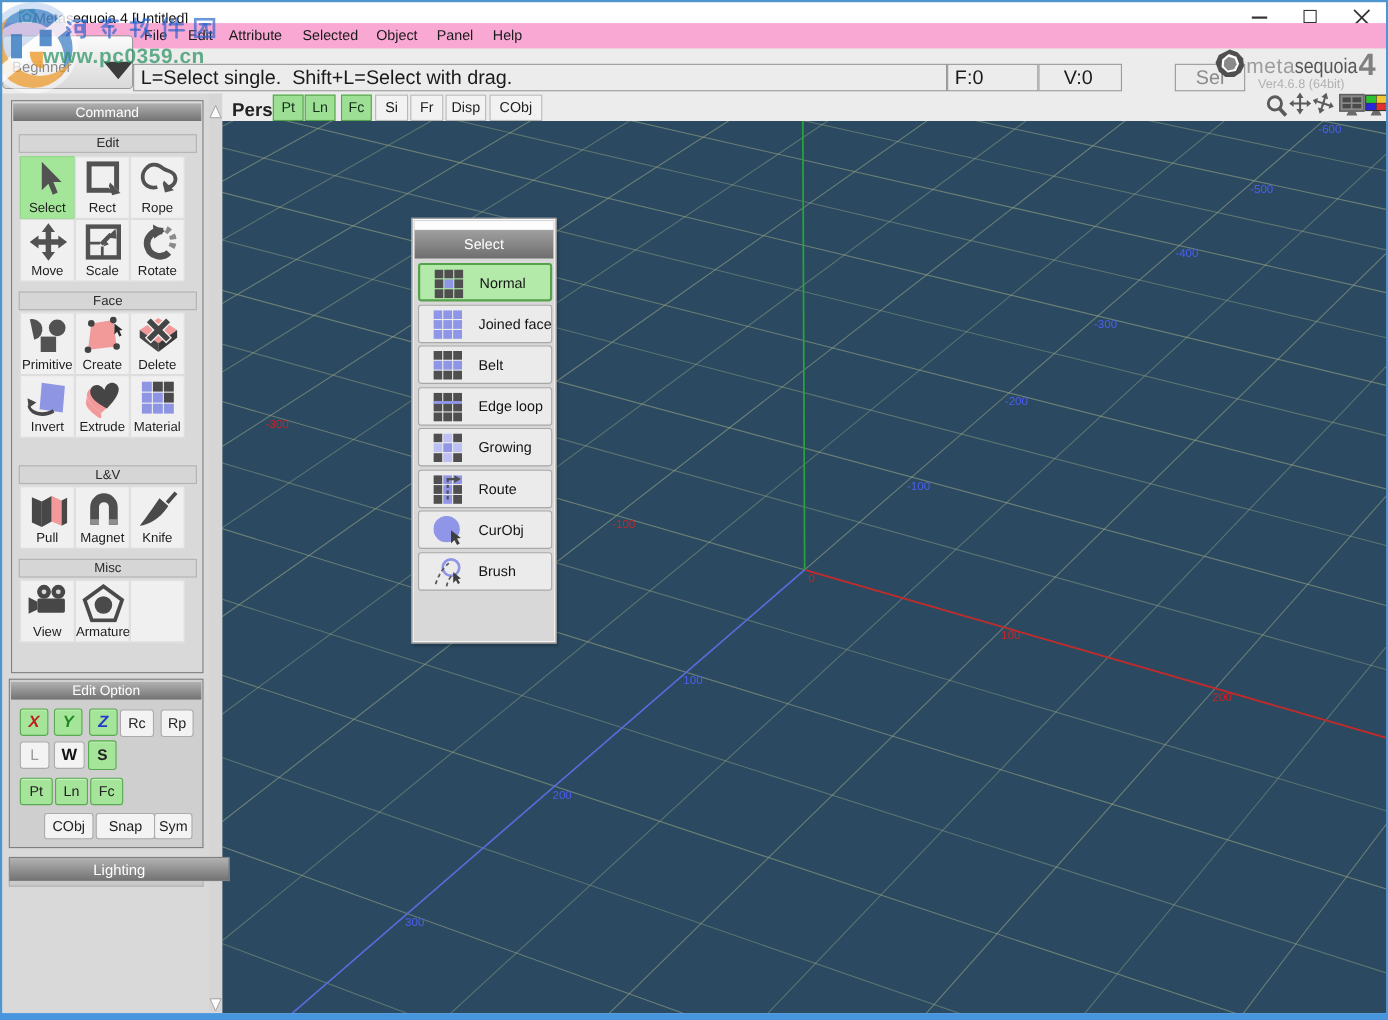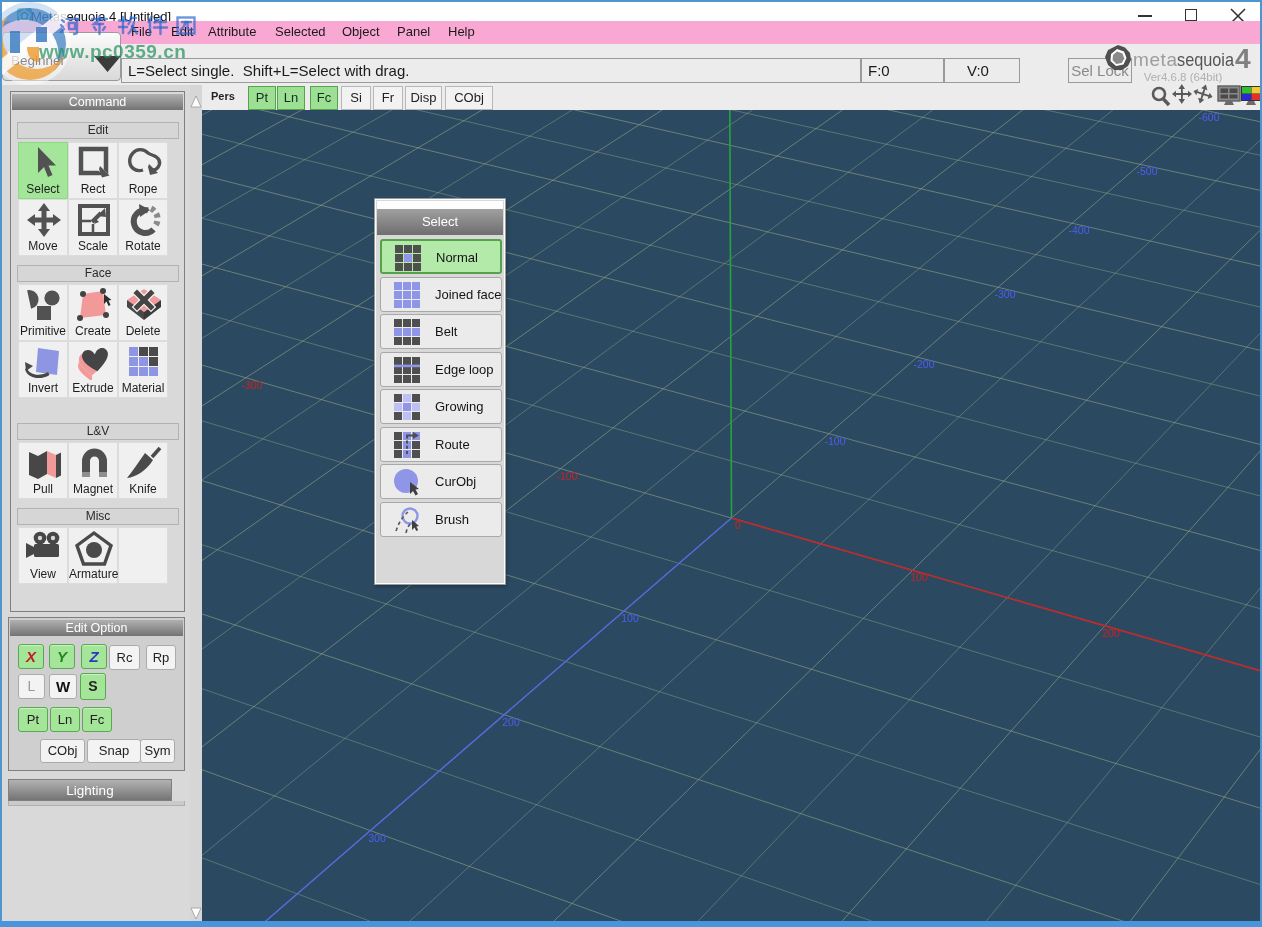--- a/index.html
+++ b/index.html
@@ -6,21 +6,21 @@
 .abs{position:absolute}
 #topborder{left:0;top:0;width:1262px;height:2px;background:#4f96d0}
 #leftborder{left:0;top:0;width:2px;height:927px;background:#4f96d0}
 #rightborder{left:1260px;top:0;width:2px;height:927px;background:#4f96d0}
 #bottomborder{left:0;top:921px;width:1262px;height:6px;background:#4796dd}
 #titlebar{left:2px;top:2px;width:1258px;height:31px;background:#fff}
 #title{left:31px;top:9px;font-size:13px;color:#111}
 #menubar{left:2px;top:21px;width:1258px;height:23px;background:#f9a8d4}
 .menuitem{position:absolute;top:3px;font-size:13px;color:#1a1a1a}
 #statusbar{left:2px;top:56px;width:1258px;height:29px;background:#ececec}
-.sfield{position:absolute;top:2px;height:25px;border:1px solid #9a9a9a;background:#ececec;font-size:15px;color:#1a1a1a;line-height:23px}
+.sfield{position:absolute;top:2px;height:25px;border:1px solid #9a9a9a;background:#ececec;font-size:18px;color:#1a1a1a;line-height:23px}
 #toolbar{left:2px;top:85px;width:1258px;height:25px;background:#ececec}
 .tbtn{position:absolute;top:1px;height:24px;font-size:13px;text-align:center;border:1px solid #b8b8b8;background:#f2f2f2;color:#222;line-height:22px}
 .tbtn.green{background:#9de095;border:1px solid #55a34b;color:#15301a}
 #leftpanel{left:2px;top:85px;width:188px;height:836px;background:#d9d9d9}
 #scrollcol{left:190px;top:85px;width:12px;height:836px;background:#d6d6d6}
 #viewport{left:202px;top:110px;width:1058px;height:811px;background:#2b4a62}
 .panelbox{position:absolute;border:1px solid #7f7f7f;background:#d9d9d9}
 .panelhdr{position:absolute;left:1px;right:1px;top:2px;height:16px;background:linear-gradient(#b0b0b0,#737373);color:#fff;font-size:12.5px;text-align:center;line-height:16px}
 .secbar{position:absolute;left:6px;width:162px;height:17px;background:#d6d6d6;border:1px solid #b2b2b2;font-size:12px;color:#2a2a2a;text-align:center;line-height:15px}
 .iconbtn{position:absolute;width:50px;height:57px;background:#f0f0f0;border:1px solid #dcdcdc}
@@ -174,21 +174,21 @@
 <div class="sfield" style="left:859px;width:83px;padding-left:6px">F:0</div>
 <div class="sfield" style="left:942px;width:76px;padding-left:22px">V:0</div>
 <div class="sfield" style="left:1066px;width:64px;text-align:center;color:#8a8a8a">Sel Lock</div>
 </div>
 <div class="abs" style="left:2px;top:32px;width:119px;height:49px;background:linear-gradient(#fbfbfb,#d9d9d9);border:1px solid #9a9a9a;border-radius:4px"></div>
 <div class="abs" style="left:11px;top:53px;font-size:13.5px;color:#222">Beginner</div>
 <svg class="abs" style="left:94px;top:56px" width="28" height="18">
       <polygon points="0,0 27,0 13.5,16" fill="#3c3c3c"></polygon>
     </svg>
 <div id="toolbar" class="abs">
-<div class="abs" style="left:209px;top:5px;font-size:11px;font-weight:bold;color:#222">Pers</div>
+<div class="abs" style="left:209px;top:5px;font-size:17px;font-weight:bold;color:#222">Pers</div>
 <div class="tbtn green" style="left:246px;width:28px">Pt</div>
 <div class="tbtn green" style="left:275px;width:28px">Ln</div>
 <div class="tbtn green" style="left:308px;width:28px">Fc</div>
 <div class="tbtn" style="left:339px;width:30px">Si</div>
 <div class="tbtn" style="left:371px;width:30px">Fr</div>
 <div class="tbtn" style="left:403px;width:37px">Disp</div>
 <div class="tbtn" style="left:443px;width:48px">CObj</div>
 </div>
 <div id="leftpanel" class="abs"></div>
 <div id="scrollcol" class="abs"></div>
@@ -369,21 +369,21 @@
 <div class="ebtn " style="left:9px;top:56px;width:27px;height:25px;"><span style="color:#999;font-size:14px;line-height:23px">L</span></div>
 <div class="ebtn " style="left:40px;top:56px;width:28px;height:25px;"><span style="font-weight:bold;font-size:15px;line-height:23px;color:#111">W</span></div>
 <div class="ebtn green" style="left:71px;top:55px;width:26px;height:27px;"><span style="font-weight:bold;font-size:14px;line-height:25px;color:#222">S</span></div>
 <div class="ebtn green" style="left:9px;top:89px;width:30px;height:25px;"><span style="line-height:23px">Pt</span></div>
 <div class="ebtn green" style="left:41px;top:89px;width:30px;height:25px;"><span style="line-height:23px">Ln</span></div>
 <div class="ebtn green" style="left:73px;top:89px;width:30px;height:25px;"><span style="line-height:23px">Fc</span></div>
 <div class="ebtn " style="left:31px;top:121px;width:45px;height:24px;line-height:22px">CObj</div>
 <div class="ebtn " style="left:78px;top:121px;width:54px;height:24px;line-height:22px">Snap</div>
 <div class="ebtn " style="left:131px;top:121px;width:35px;height:24px;line-height:22px">Sym</div>
 </div>
-<div class="abs" style="left:8px;top:779px;width:164px;height:22px;border:1px solid #7f7f7f;background:linear-gradient(#b2b2b2,#747474);color:#fff;font-size:13.5px;text-align:center;line-height:21px">Lighting</div>
+<div class="abs" style="left:8px;top:779px;width:201px;height:22px;border:1px solid #7f7f7f;background:linear-gradient(#b2b2b2,#747474);color:#fff;font-size:13.5px;text-align:center;line-height:21px">Lighting</div>
 <div class="abs" style="left:8px;top:801px;width:177px;height:5px;background:#cacaca;border:1px solid #b0b0b0;border-top:none"></div>
 <div id="dialog" class="abs">
 <div class="abs" style="left:2px;top:2px;width:126px;height:8px;background:#fdfdfd"></div>
 <div id="dlghdr">Select</div>
 <div class="dbtn sel" style="top:40px">
         <svg width="27" height="27" viewBox="0 0 27 27">
           <rect x="0" y="0" width="8" height="8" fill="#4f4f4f"></rect>
           <rect x="9" y="0" width="8" height="8" fill="#4f4f4f"></rect>
           <rect x="18" y="0" width="8" height="8" fill="#4f4f4f"></rect>
           <rect x="0" y="9" width="8" height="8" fill="#4f4f4f"></rect>

